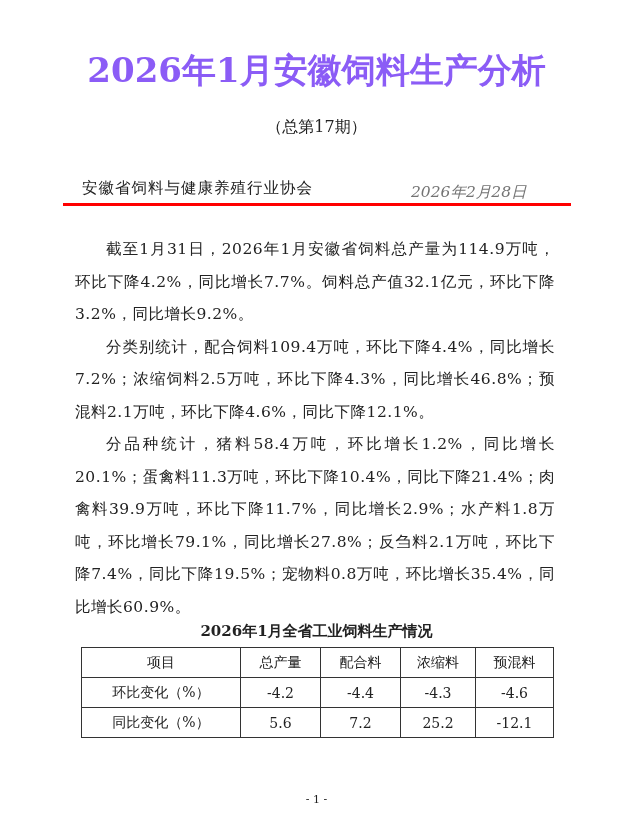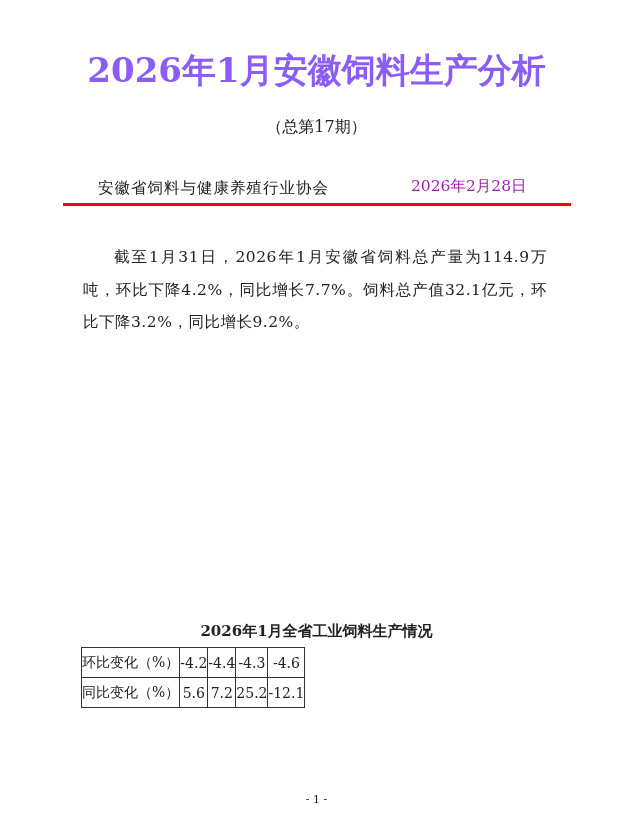--- a/index.html
+++ b/index.html
@@ -39,46 +39,46 @@
       color: #222;
     }
     .org {
       position: absolute;
       left: 82px;
       top: 178px;
       font-size: 15.5px;
       line-height: 20px;
       color: #222;
       letter-spacing: 1px;
-      margin-left: 16px;
     }
     .date {
       position: absolute;
       left: 411px;
-      top: 176px;
+      top: 182px;
       font-size: 15.5px;
       line-height: 20px;
-      color: #a21caf;
+      color: #737373;
+      font-style: italic;
     }
     .rule {
       position: absolute;
       left: 63px;
       top: 203px;
       width: 508px;
       height: 3px;
       background: #ff0000;
     }
     .body {
       position: absolute;
       left: 75px;
       top: 233px;
       width: 480px;
     }
     .para {
-      margin: 8px;
+      margin: 0;
       font-size: 15.5px;
       line-height: 32.5px;
       text-indent: 2em;
       text-align: justify;
       color: #222;
       letter-spacing: 0.5px;
     }
     .table-caption {
       position: absolute;
       left: 0;
@@ -126,26 +126,35 @@
 <body>
 
 <div class="title">2026年1月安徽饲料生产分析</div>
 <div class="issue">（总第17期）</div>
 <div class="org">安徽省饲料与健康养殖行业协会</div>
 <div class="date">2026年2月28日</div>
 <div class="rule"></div>
 
 <div class="body">
   <p class="para">截至1月31日，2026年1月安徽省饲料总产量为114.9万吨，环比下降4.2%，同比增长7.7%。饲料总产值32.1亿元，环比下降3.2%，同比增长9.2%。</p>
+  <p class="para">分类别统计，配合饲料109.4万吨，环比下降4.4%，同比增长7.2%；浓缩饲料2.5万吨，环比下降4.3%，同比增长46.8%；预混料2.1万吨，环比下降4.6%，同比下降12.1%。</p>
+  <p class="para">分品种统计，猪料58.4万吨，环比增长1.2%，同比增长20.1%；蛋禽料11.3万吨，环比下降10.4%，同比下降21.4%；肉禽料39.9万吨，环比下降11.7%，同比增长2.9%；水产料1.8万吨，环比增长79.1%，同比增长27.8%；反刍料2.1万吨，环比下降7.4%，同比下降19.5%；宠物料0.8万吨，环比增长35.4%，同比增长60.9%。</p>
 </div>
 
 <div class="table-caption">2026年1月全省工业饲料生产情况</div>
 
 <table class="data">
   <tbody>
+      <tr>
+    <th class="c0">项目</th>
+    <th class="c1">总产量</th>
+    <th class="c2">配合料</th>
+    <th class="c3">浓缩料</th>
+    <th class="c4">预混料</th>
+  </tr>
   <tr>
     <td>环比变化（%）</td>
     <td>-4.2</td>
     <td>-4.4</td>
     <td>-4.3</td>
     <td>-4.6</td>
   </tr>
   <tr>
     <td>同比变化（%）</td>
     <td>5.6</td>

